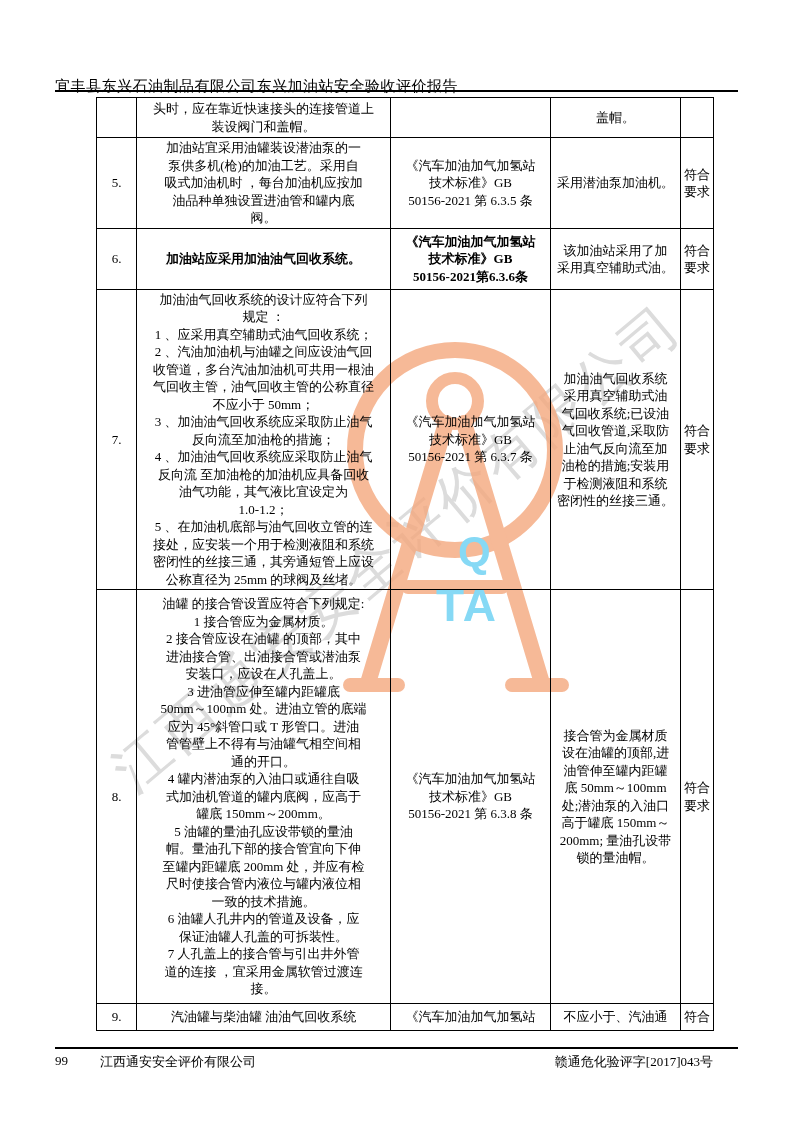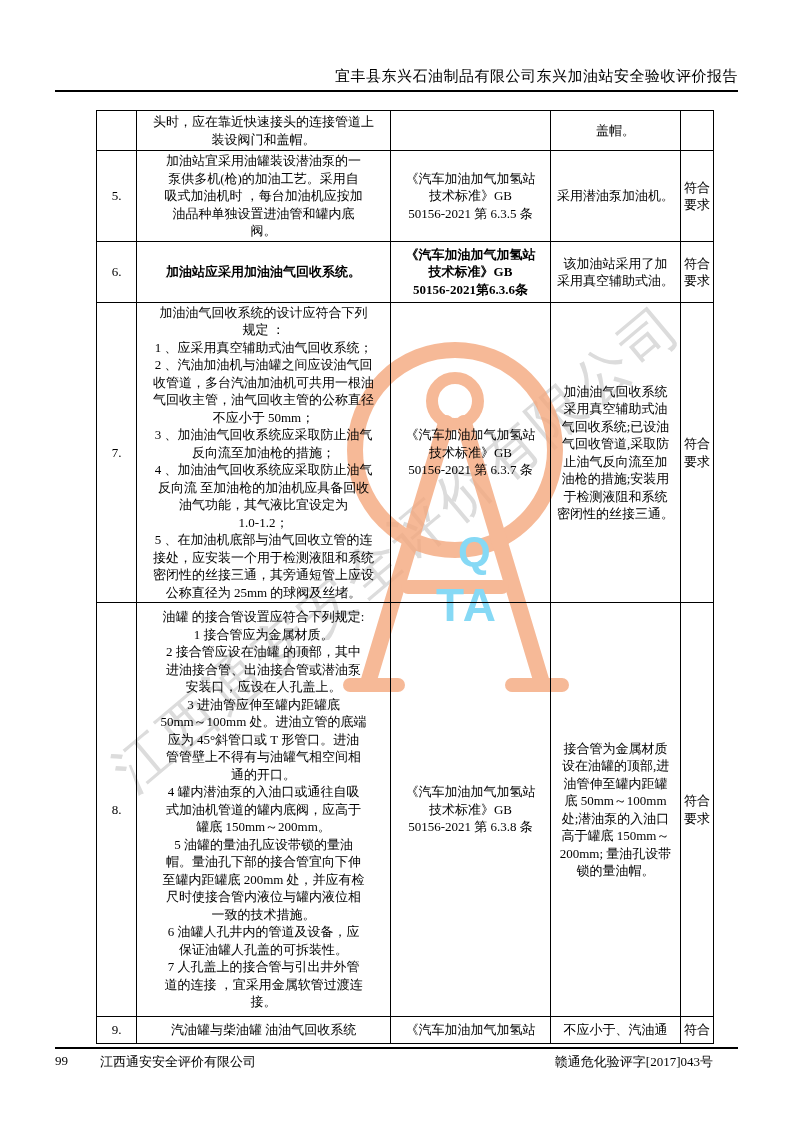--- a/index.html
+++ b/index.html
@@ -26,35 +26,35 @@
     position:absolute; left:436px; top:578px; font-size:46px; font-weight:bold;
     font-family:"Liberation Sans",sans-serif; color:var(--wm-blue,#86d9f5); letter-spacing:2px;
   }
   .wm-red {
     position:absolute; left:276px; top:706px; font-size:50px; font-weight:bold;
     letter-spacing:18px; color:var(--wm-red,#e25551); opacity:.8; white-space:nowrap;
   }
 
   
   .page-title {
-    position:absolute; top:67px; left:55px; width:683px; z-index:1;
-    text-align:right; font-size:15px; letter-spacing:.5px;
+    position:absolute; top:77px; left:55px; width:683px; z-index:1;
+    text-align:left; font-size:15px; letter-spacing:.5px;
   }
   .header-rule { position:absolute; top:90px; left:55px; width:683px; height:2px; background:#000; z-index:1; }
   .footer-rule { position:absolute; top:1047px; left:55px; width:683px; height:2px; background:#000; z-index:1; }
   .footer { position:absolute; top:1053px; left:55px; width:683px; z-index:1; font-size:13px; }
   .footer-left  { position:absolute; left:45px;  top:0; }
   .footer-page  { position:absolute; left:0; right:0; top:0; text-align:left; }
   .footer-right { position:absolute; right:25px; top:0; }
 
   
   table.eval {
     position:absolute; top:97px; left:96px; width:617px; z-index:1;
     border-collapse:collapse; table-layout:fixed;
-    font-size:13px; line-height:17.5px;margin-top:13px;
+    font-size:13px; line-height:17.5px;
   }
   table.eval td {
     border:1px solid #000; vertical-align:middle; text-align:center;
     white-space:pre-line; padding:0 2px; overflow:hidden;
   }
   tr.h40  { height:40px; }
   tr.h91  { height:91px; }
   tr.h61  { height:61px; }
   tr.h300 { height:300px; }
   tr.h414 { height:414px; }

